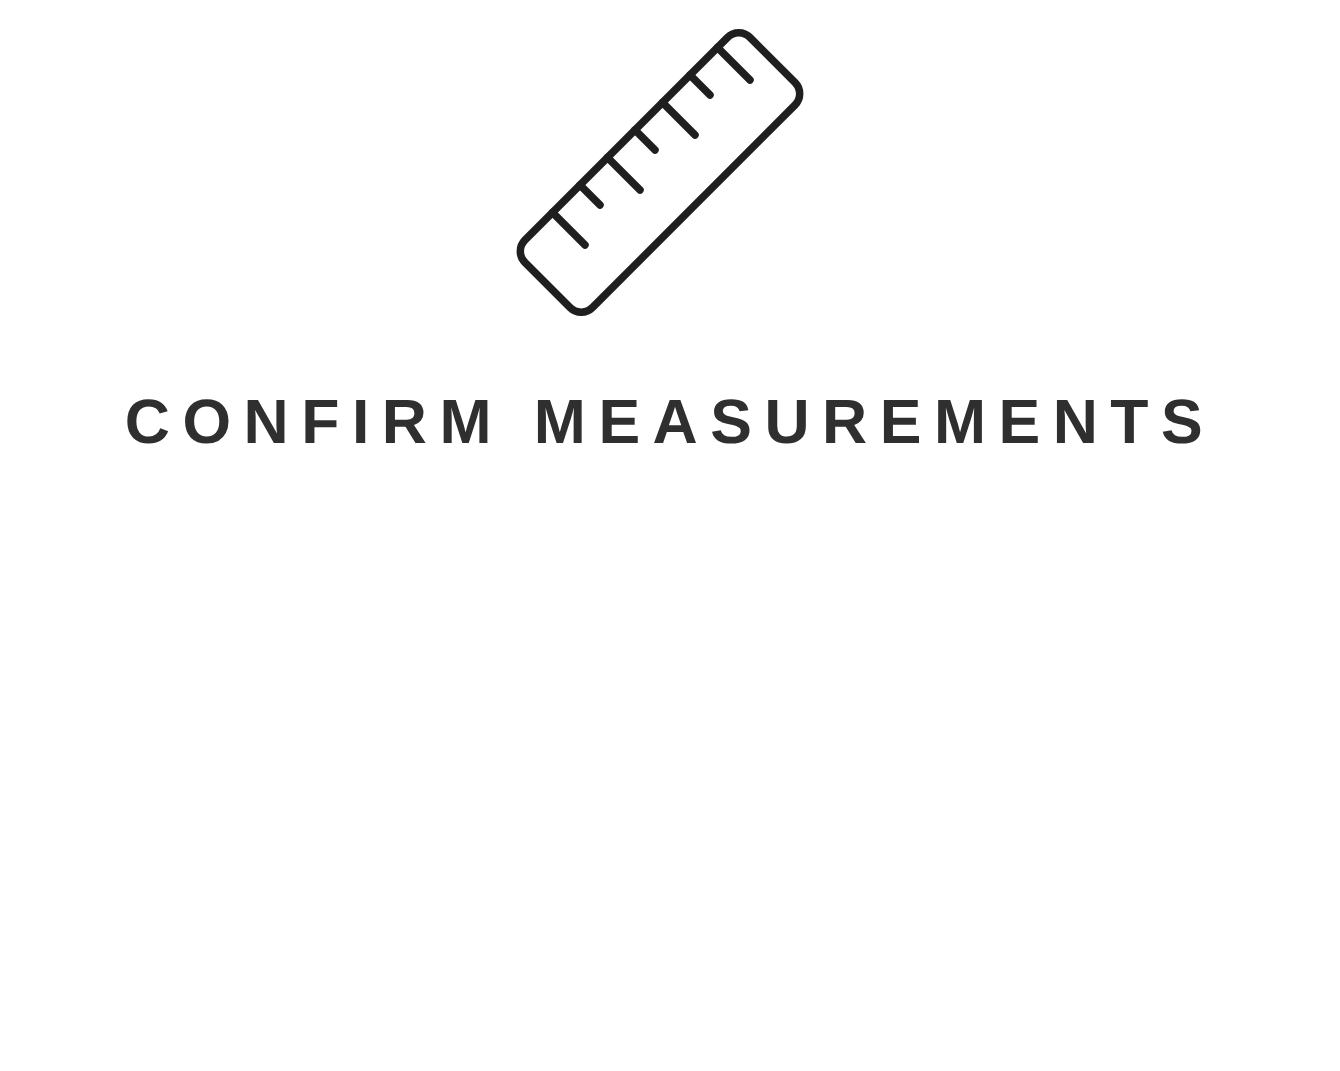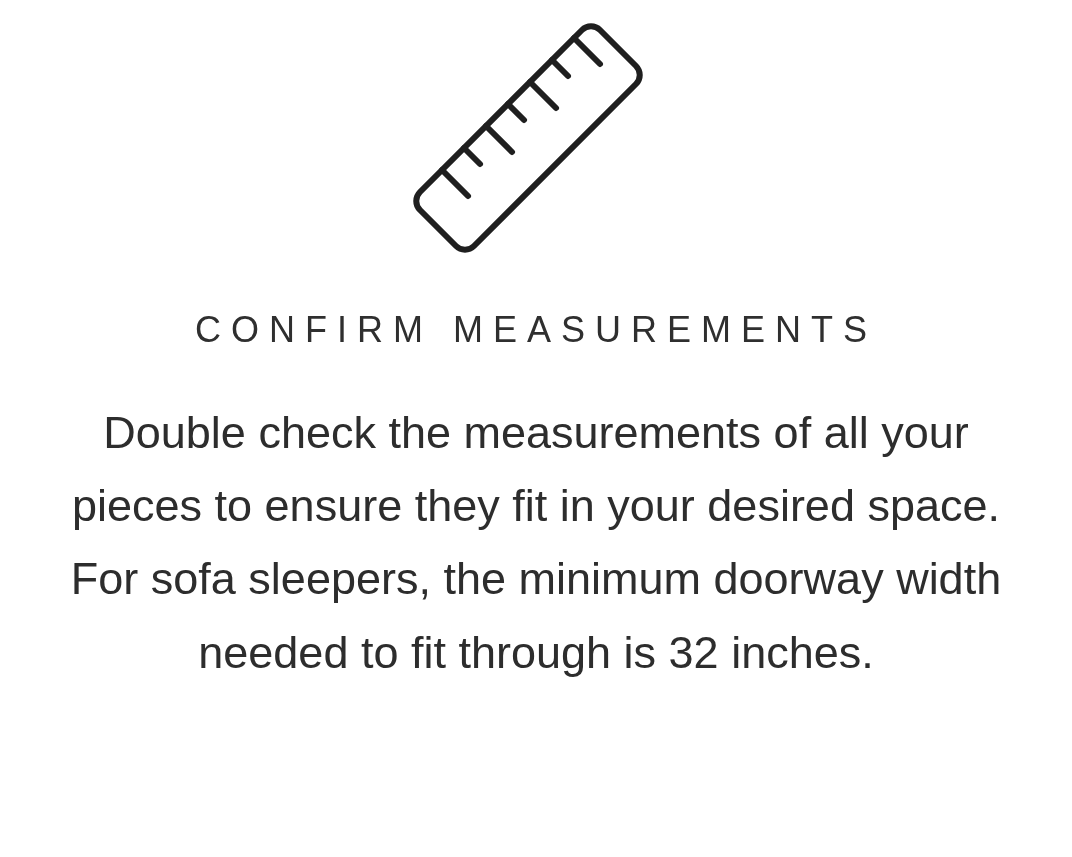--- a/index.html
+++ b/index.html
@@ -29,22 +29,22 @@
     display: flex;
     justify-content: center;
     align-items: flex-start;
     height: 260px;
   }
   .icon-wrap svg {
     display: block;
   }
   .headline {
     margin: 28px 0 0 0;
-    font-size: 36px;
-    font-weight: 400;
+    font-size: 50px;
+    font-weight: 700;
     letter-spacing: 10px;
     color: #2f2f2f;
     text-align: center;
     white-space: nowrap;
     line-height: 1.1;
   }
   .body-text {
     margin: 46px auto 0 auto;
     width: 960px;
     font-size: 45px;
@@ -71,15 +71,14 @@
         <path d="M102 82 L118 98"></path>
         <path d="M124 60 L150 86"></path>
         <path d="M146 38 L162 54"></path>
         <path d="M168 16 L194 42"></path>
       </g>
     </svg>
   </div>
 
   <h1 class="headline">CONFIRM MEASUREMENTS</h1>
 
-  <p class="body-text">Double check the measurements of all your pieces to ensure they fit in your desired space. For sofa sleepers, the minimum doorway width needed to fit through is 32 inches.</p>
 
 </div>
 
 </body></html>

